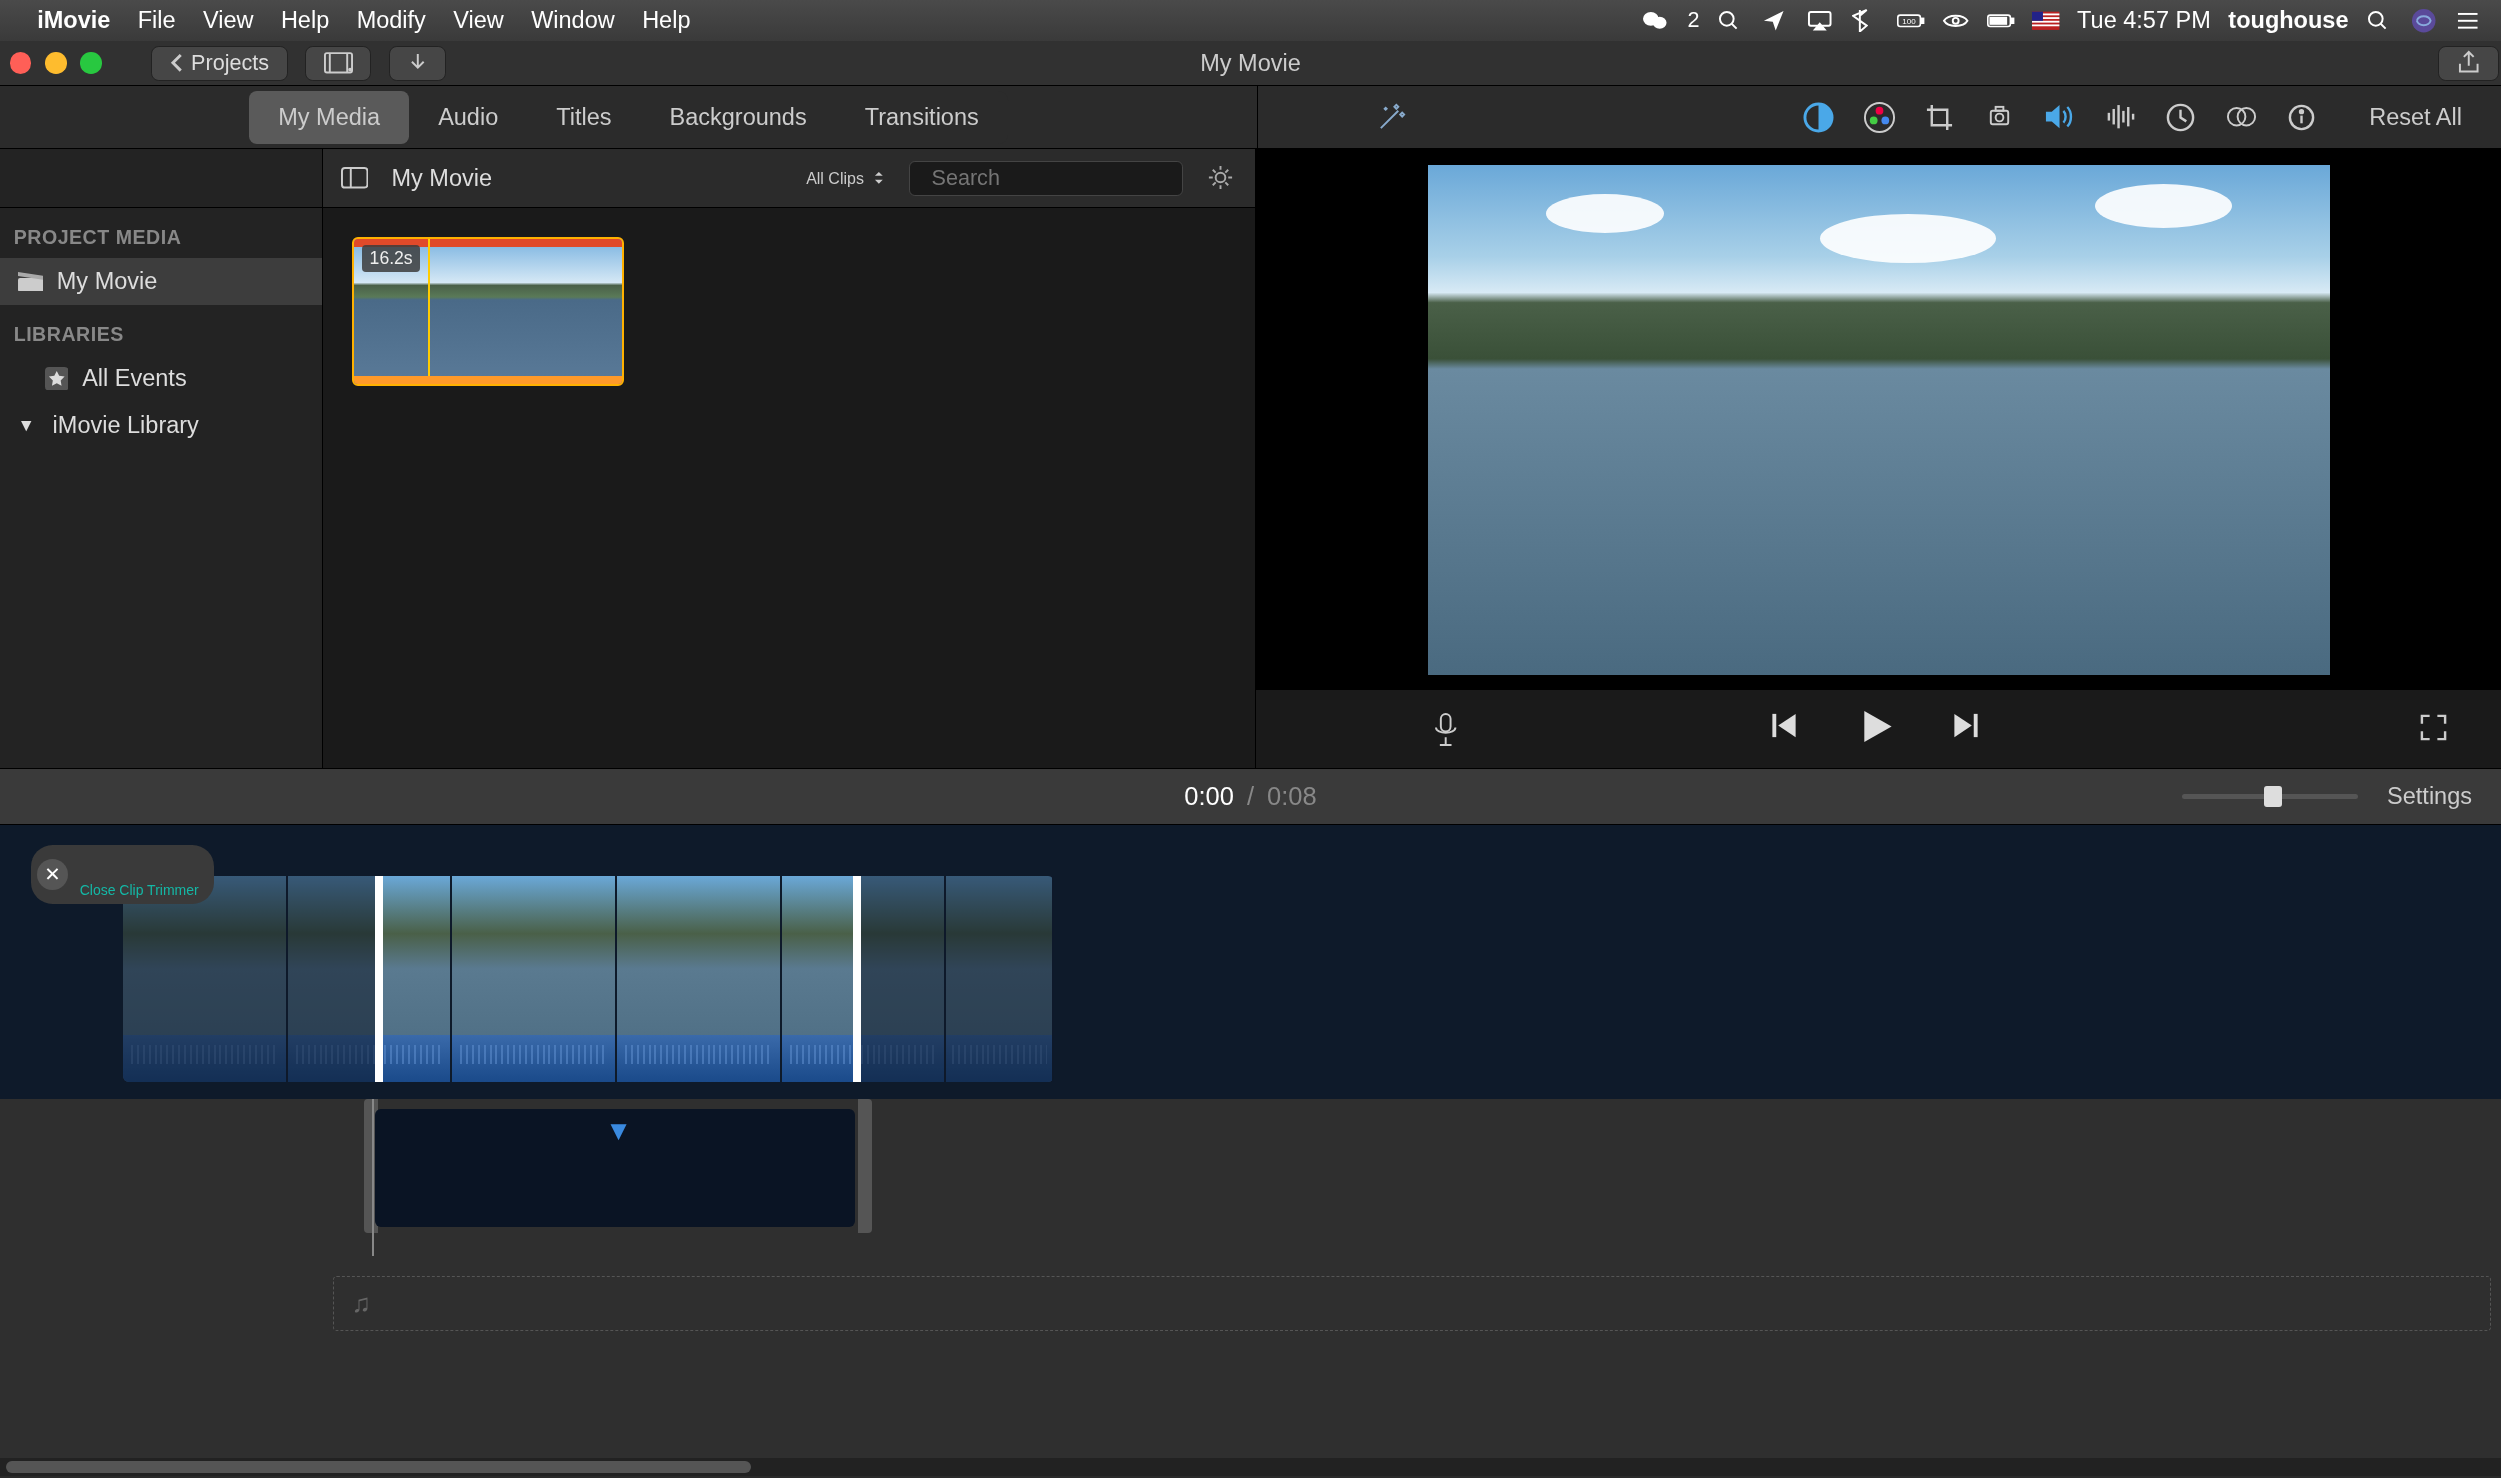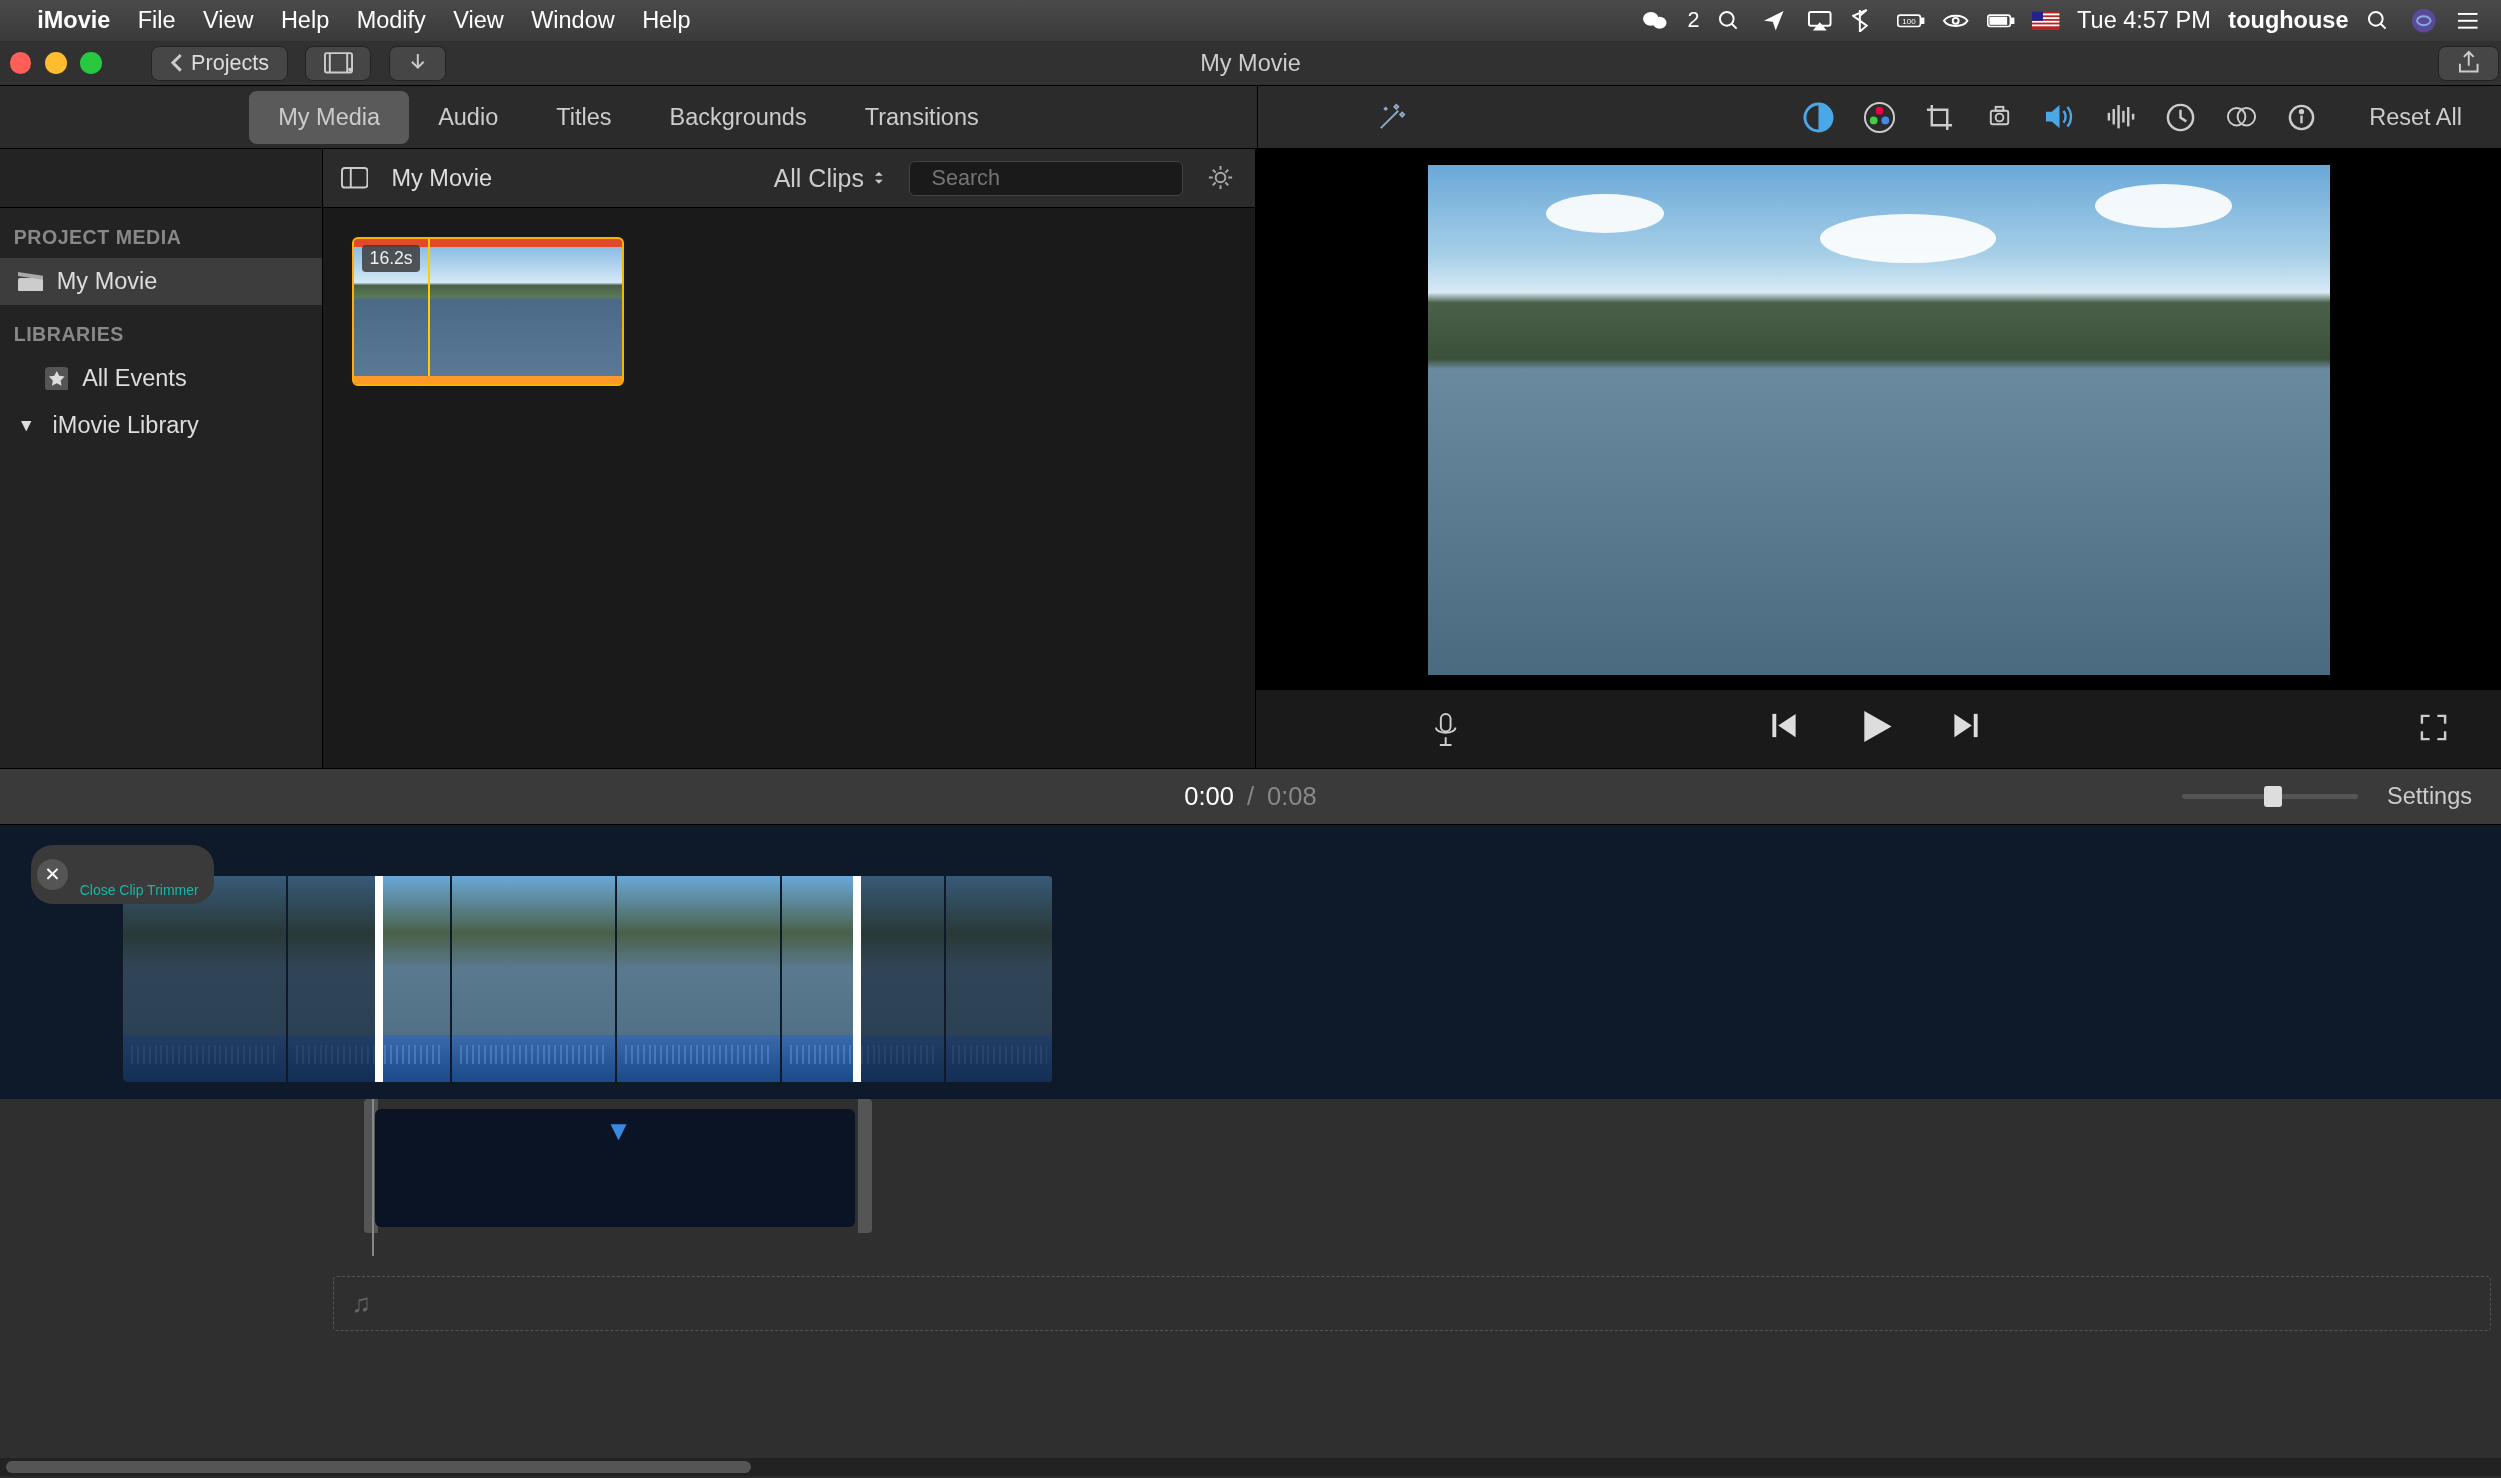--- a/index.html
+++ b/index.html
@@ -43,21 +43,21 @@
 .sidebar { width: 323px; background: #232323; border-right: 1px solid #000; }
 .sidebar-section-label { font-size: 19.6px; color: #888; font-weight: 600; padding: 17.6px 13.7px 9.8px; letter-spacing: 0.5px; }
 .sidebar-item { display: flex; align-items: center; gap: 13.7px; padding: 9.8px 17.6px; font-size: 23.5px; color: #ddd; cursor: pointer; }
 .sidebar-item.active { background: #3d3d3d; }
 .sidebar-item .disclosure { margin-right: 3.9px; font-size: 17.6px; }
 
 
 .browser { flex: 1; background: #1a1a1a; border-right: 1px solid #000; display: flex; flex-direction: column; }
 .browser-header { height: 59px; background: #2b2b2b; display: flex; align-items: center; padding: 0 17.6px; gap: 23.5px; border-bottom: 1px solid #000; }
 .browser-title { font-size: 23.5px; color: #ddd; }
-.clips-filter { margin-left: auto; display: flex; align-items: center; gap: 7.8px; color: #ccc; font-size: 25px; cursor: pointer; }
+.clips-filter { margin-left: auto; display: flex; align-items: flex-end; gap: 7.8px; color: #ccc; font-size: 16px; cursor: pointer; }
 .search-box { background: #1a1a1a; border: 1px solid #444; border-radius: 5.9px; height: 35px; width: 274px; display: flex; align-items: center; padding: 0 11.8px; gap: 9.8px; }
 .search-box input { background: transparent; border: none; color: #a16207; font-size: 21.6px; flex: 1; outline: none; }
 .gear { width: 31px; height: 31px; color: #aaa; cursor: pointer; }
 .clips-grid { padding: 29px; display: flex; gap: 19.6px; flex-wrap: wrap; align-content: flex-start; }
 .clip-thumb { width: 272px; height: 149px; border: 2.9px solid #ffb100; border-radius: 5.9px; position: relative; overflow: hidden; background: linear-gradient(to bottom, #7ab3e0 0%, #d5e8f5 30%, #4a6048 32%, #5a7a58 40%, #4a6a88 42%, #5a7a98 100%); }
 .clip-thumb .dur-badge { position: absolute; top: 5.9px; left: 7.8px; background: rgba(60,60,60,0.85); color: #eee; font-size: 17.6px; padding: 2.9px 7.8px; border-radius: 3.9px; }
 .clip-thumb .orange-bar-top { position: absolute; top: 0; left: 0; right: 0; height: 7.8px; background: #e04a2a; }
 .clip-thumb .orange-bar-bottom { position: absolute; bottom: 0; left: 0; right: 0; height: 7.8px; background: #ff9a2a; }
 .clip-thumb .scrub-line { position: absolute; top: 0; bottom: 0; left: 74px; width: 2px; background: #ffcc00; }
 

